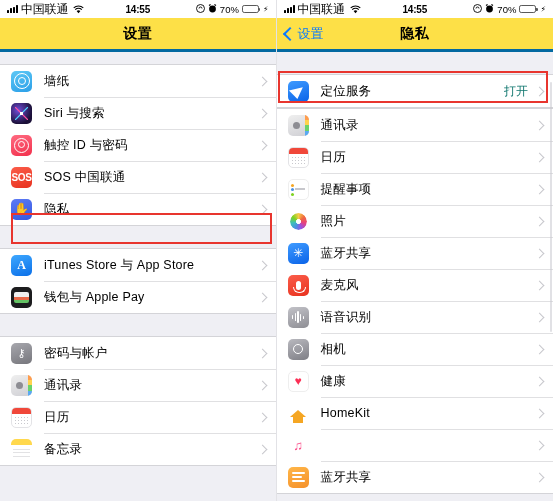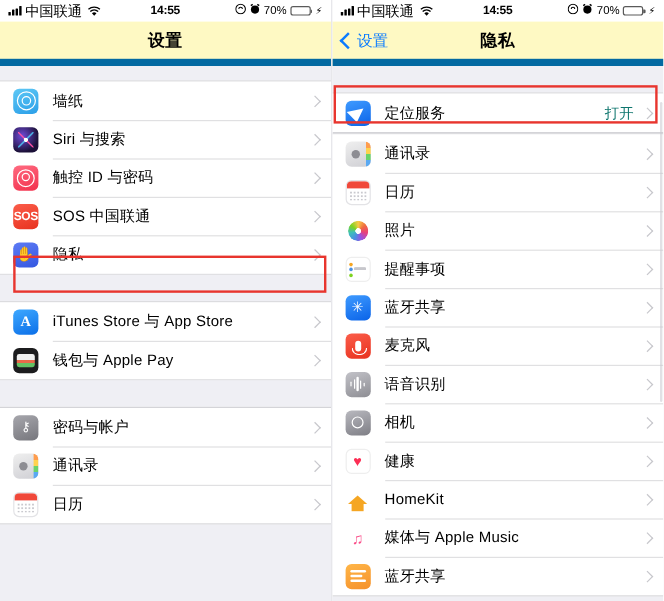--- a/index.html
+++ b/index.html
@@ -31,21 +31,21 @@
   .wifi{width:11px;height:9px;position:relative;margin-left:2px;}
   .sb-center{position:absolute;left:0;right:0;text-align:center;font-size:10px;font-weight:bold;letter-spacing:-.2px;pointer-events:none;}
   .sb-right{margin-left:auto;display:flex;align-items:center;gap:3px;font-size:9.5px;z-index:2;}
   .battery{width:17px;height:8.5px;border:1px solid #5a5a5a;border-radius:2.2px;position:relative;padding:1px;box-sizing:border-box;}
   .battery .fill{height:100%;background:#4cd964;border-radius:1px;}
   .battery:after{content:"";position:absolute;right:-2.5px;top:2.5px;width:1.5px;height:3px;background:#5a5a5a;border-radius:0 1px 1px 0;}
   .bolt{font-size:8px;color:#000;margin-left:1px;}
 
   
   .navbar{
-    height:31px;background:#fef9c3;border-bottom:6px solid #0369a1;
+    height:31px;background:#fde047;border-bottom:3px solid #0369a1;
     display:flex;align-items:center;position:relative;padding:0 8px;
   }
   .nav-title{
     position:absolute;left:0;right:0;text-align:center;
     font-size:14px;font-weight:bold;color:#000;letter-spacing:.5px;
   }
   .back{display:flex;align-items:center;gap:2px;color:#0a7bff;font-size:13px;z-index:2;cursor:pointer;}
   .chev-back{width:8px;height:8px;border-left:2px solid #0a7bff;border-bottom:2px solid #0a7bff;transform:rotate(45deg);margin-right:1px;}
 
   
@@ -288,20 +288,30 @@
           <span class="chev"></span>
         </div>
         <div class="row">
           <span class="ico ic-cal">
               <span class="top"></span>
               <span class="dots"></span>
             </span>
           <span class="label">日历</span>
           <span class="chev"></span>
         </div>
+        <div class="row">
+          <span class="ico ic-note">
+              <span class="top"></span>
+              <span class="ln"></span>
+              <span class="ln"></span>
+              <span class="ln"></span>
+            </span>
+          <span class="label">备忘录</span>
+          <span class="chev"></span>
+        </div>
       </div>
     </div>
 
     <div class="hl" id="hl-left"></div>
   </div>
 
   <div class="phone right">
 
     <div class="statusbar">
       <div class="sb-left">
@@ -372,36 +382,36 @@
         </div>
         <div class="row">
           <span class="ico ic-cal">
               <span class="top"></span>
               <span class="dots"></span>
             </span>
           <span class="label">日历</span>
           <span class="chev"></span>
         </div>
         <div class="row">
-          <span class="ico ic-photos">
-              <span class="f"></span>
-            </span>
-          <span class="label">照片</span>
-          <span class="chev"></span>
-        </div>
-        <div class="row">
           <span class="ico ic-rem">
               <span class="dt"></span>
               <span class="dt"></span>
               <span class="dt"></span>
               <span class="ln"></span>
               <span class="ln"></span>
               <span class="ln"></span>
             </span>
           <span class="label">提醒事项</span>
+          <span class="chev"></span>
+        </div>
+        <div class="row">
+          <span class="ico ic-photos">
+              <span class="f"></span>
+            </span>
+          <span class="label">照片</span>
           <span class="chev"></span>
         </div>
         <div class="row">
           <span class="ico ic-bt">
               <span class="b">✳</span>
             </span>
           <span class="label">蓝牙共享</span>
           <span class="chev"></span>
         </div>
         <div class="row">
@@ -442,21 +452,20 @@
           <span class="ico ic-home">
               <span class="hm"></span>
             </span>
           <span class="label">HomeKit</span>
           <span class="chev"></span>
         </div>
         <div class="row">
           <span class="ico ic-music">
               <span class="n">♫</span>
             </span>
-          <span class="label">媒体与 Apple Music</span>
           <span class="chev"></span>
         </div>
         <div class="row">
           <span class="ico ic-fit">
               <span class="ln"></span>
               <span class="ln"></span>
               <span class="ln"></span>
             </span>
           <span class="label">蓝牙共享</span>
           <span class="chev"></span>

